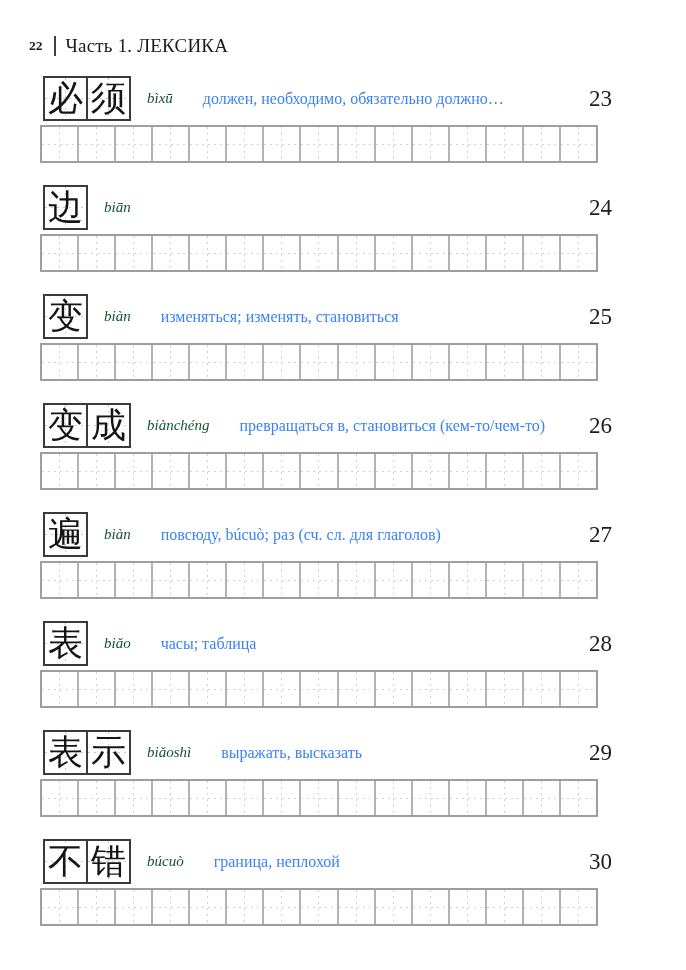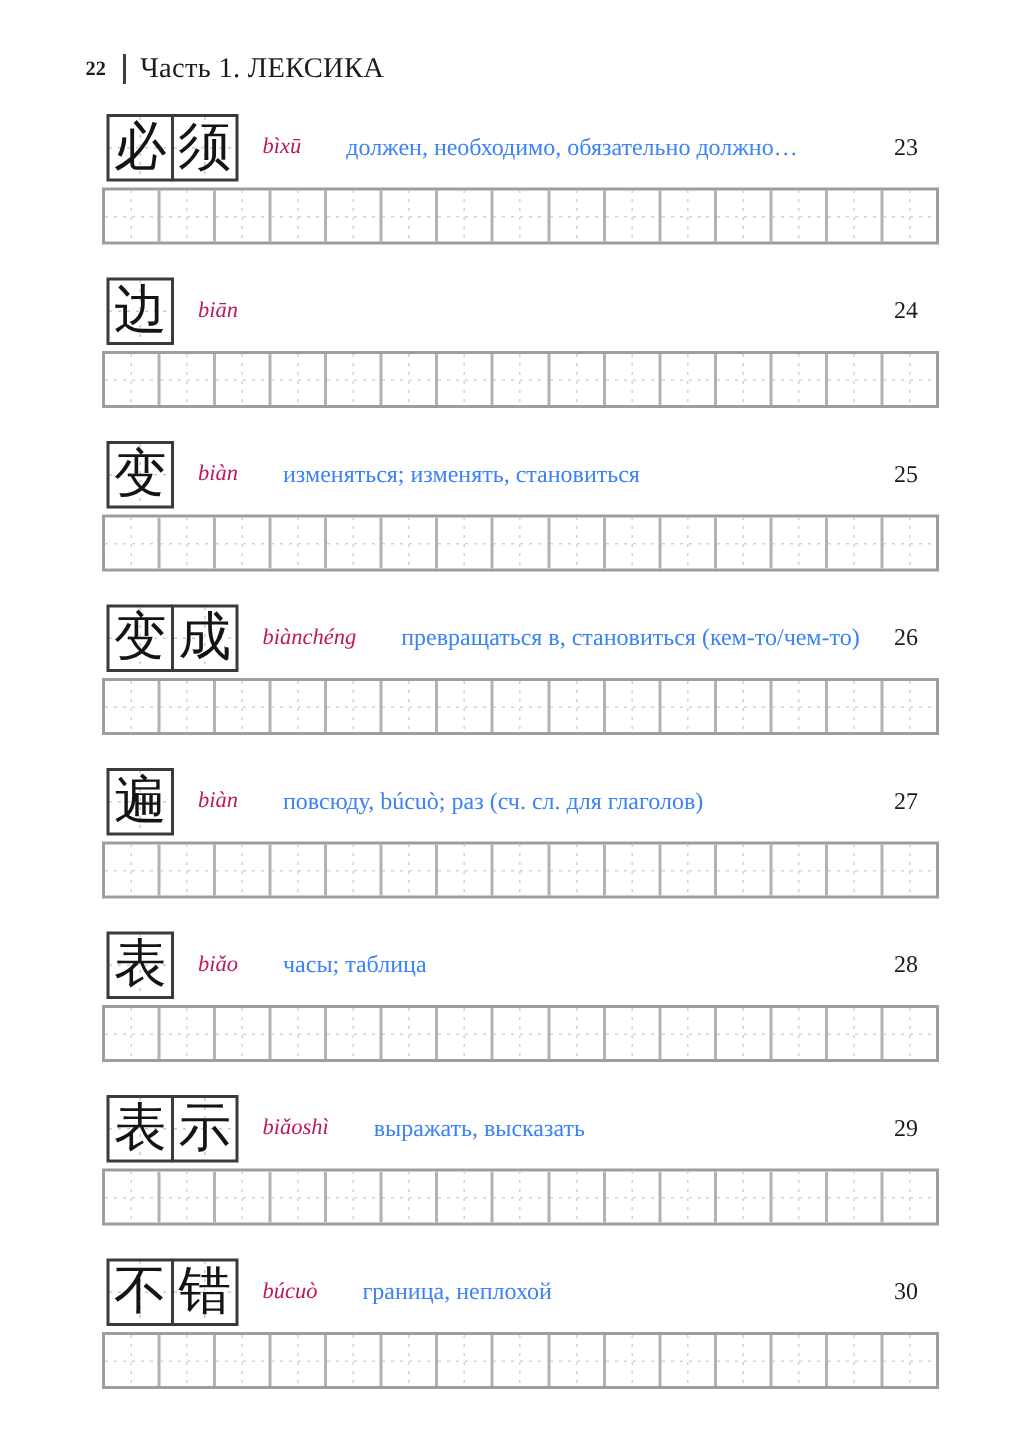--- a/index.html
+++ b/index.html
@@ -8,21 +8,21 @@
     width: 686px;
     height: 970px;
     background: #ffffff;
     color: #1c1c1c;
     font-family: "Liberation Serif", "DejaVu Serif", serif;
     overflow: hidden;
   }
   .page {
     width: 686px;
     height: 970px;
-    padding: 36px 60px 0 68px;
+    padding: 36px 60px 0 40px;
   }
 
   
   .page-header {
     display: flex;
     align-items: center;
     height: 20px;
     margin-left: -11px;
     margin-bottom: 20px;
     white-space: nowrap;
@@ -75,31 +75,31 @@
     font-size: 35px;
     line-height: 41px;
     font-family: "DejaVu Serif", serif;
     color: #141414;
   }
 
   .pinyin {
     margin-left: 16px;
     font-style: italic;
     font-size: 15px;
-    color: #be185d;
+    color: #14532d;
     font-family: Liberation Serif, serif;
   }
   .translation {
     margin-left: 30px;
     font-size: 16px;
     color: #3b82f6;
   }
   .entry-number {
     margin-left: auto;
-    font-size: 16px;
+    font-size: 23px;
     color: #1c1c1c;
   }
 
   
   .practice-grid {
     display: flex;
     width: 558px;
     height: 38px;
     border: 2px solid #9e9e9e;
     background: #ffffff;

